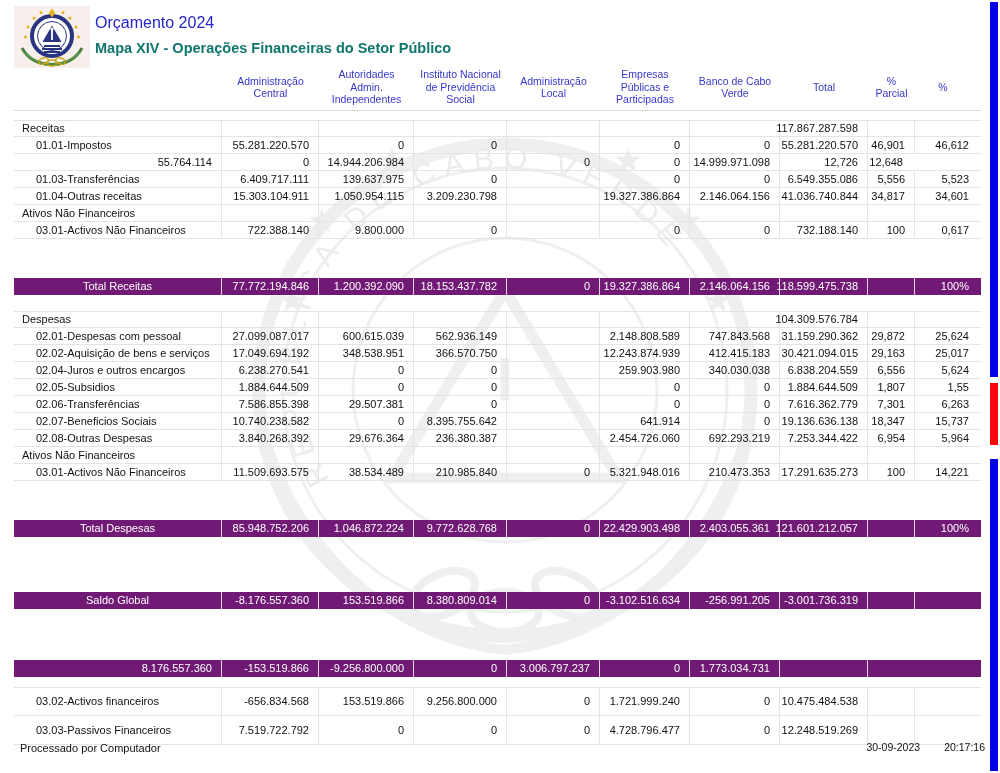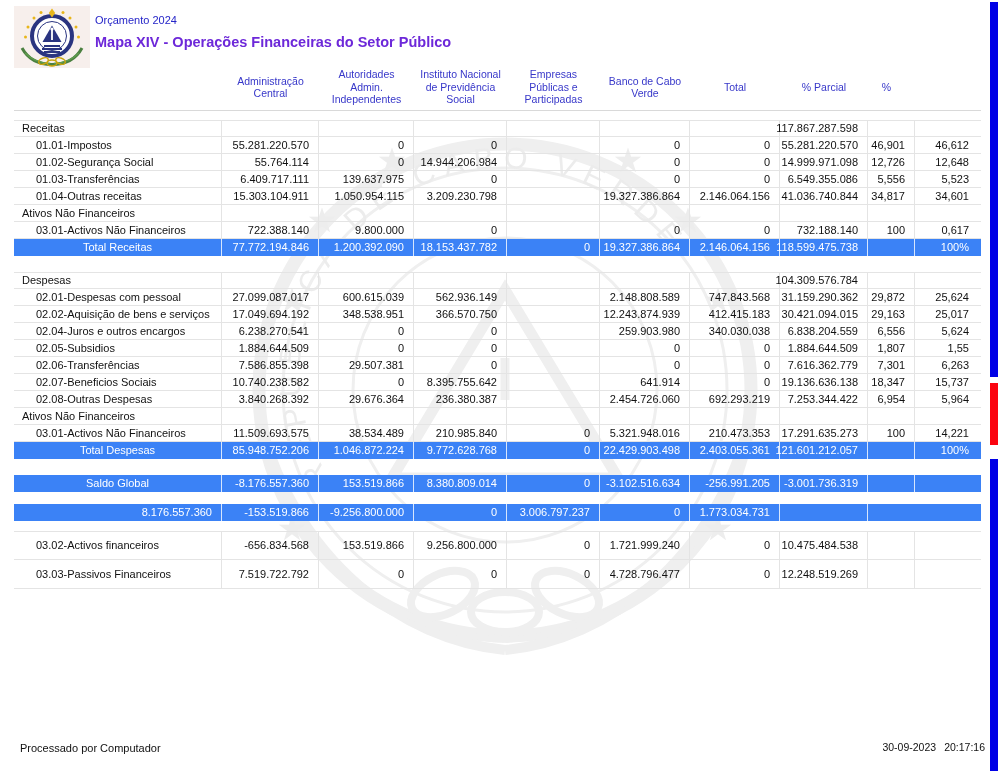--- a/index.html
+++ b/index.html
@@ -9,48 +9,48 @@
     background: #ffffff;
     font-family: "Liberation Sans", sans-serif;
     color: #111111;
     overflow: hidden;
   }
   .wm { position:absolute; left:0; top:0; z-index:0; pointer-events:none; }
 
   .logo { position:absolute; left:14px; top:6px; z-index:2; }
 
   .titles { position:absolute; left:95px; top:14px; z-index:2; }
-  .title-small { font-size:11px; color:#2525c8; margin-bottom:8px; }
-  .title-main  { font-size:14.5px; font-weight:bold; color:#6d28d9; }
+  .title-small { font-size:16px; color:#2525c8; margin-bottom:8px; }
+  .title-main  { font-size:14.5px; font-weight:bold; color:#0f766e; }
 
   .report { position:absolute; left:14px; top:64px; width:967px; z-index:1; }
 
   .grid { display:grid; grid-template-columns:208px 97px 95px 93px 93px 90px 90px 88px 47px 66px; }
 
   .thead { height:47px; border-bottom:1px solid #d9d9d9; font-size:10.5px; line-height:12.5px; color:#3737c9; }
   .hcell { display:flex; align-items:center; justify-content:center; text-align:center; padding:1px 2px; }
 
   .tbody { margin-top:9px; }
   .row { height:17px; line-height:15px; font-size:11px; border-bottom:1px solid #e4e4e4; align-items:center; }
   .row.tb { border-top:1px solid #e4e4e4; }
   .row.tall { height:29px; line-height:21px; }
   .gaprow { border:none; }
 
   .rlabel { padding-left:22px; border-right:1px solid #e4e4e4; white-space:nowrap; height:100%; display:flex; align-items:center; }
   .section .rlabel { padding-left:8px; }
   .cellv { text-align:right; padding-right:9px; border-right:1px solid #e4e4e4; white-space:nowrap; height:100%; display:flex; align-items:center; justify-content:flex-end; }
   .grid > div:last-child { border-right:none; padding-right:12px; }
 
-  .total { background:#3b82f6; color:#ffffff; border-bottom:none; }
+  .total { background:#701a75; color:#ffffff; border-bottom:none;margin-top:39px; }
   .total .rlabel { justify-content:center; padding-left:0; border-right:1px solid rgba(255,255,255,.8); }
   .total .cellv  { border-right:1px solid rgba(255,255,255,.8); }
   .total > div:last-child { border-right:none; }
 
   .footer-left  { position:absolute; left:20px;  top:742px; font-size:11px; z-index:1; }
-  .footer-right { position:absolute; right:15px; top:741px; font-size:10.5px; z-index:1; display:flex; gap:8px; }
+  .footer-right { position:absolute; right:15px; top:741px; font-size:10.5px; z-index:1; display:flex; gap:24px; }
 
   .flag { position:absolute; left:990px; top:2px; width:8px; height:769px; display:flex; flex-direction:column; z-index:2; }
   .f-b1 { height:375px; background:#0000e6; }
   .f-w1 { height:6px;   background:#ffffff; }
   .f-r  { height:62px;  background:#fb0510; }
   .f-w2 { height:14px;  background:#ffffff; }
   .f-b2 { flex:1;       background:#0000e6; }
 </style>
 </head>
 <body>
@@ -122,20 +122,21 @@
   <div class="title-small">Orçamento 2024</div>
   <div class="title-main">Mapa XIV - Operações Financeiras do Setor Público</div>
 </div>
 
 <div class="report">
   <div class="thead grid">
       <div class="hcell"></div>
       <div class="hcell">Administração Central</div>
       <div class="hcell">Autoridades Admin. Independentes</div>
       <div class="hcell">Instituto Nacional de Previdência Social</div>
+      <div class="hcell">Administração Local</div>
       <div class="hcell">Empresas Públicas e Participadas</div>
       <div class="hcell">Banco de Cabo Verde</div>
       <div class="hcell">Total</div>
       <div class="hcell">% Parcial</div>
       <div class="hcell">%</div>
     </div>
   <div class="tbody">
       <div class="row grid section tb">
         <div class="rlabel">Receitas</div>
         <div class="cellv"></div>
@@ -154,21 +155,20 @@
         <div class="cellv">0</div>
         <div class="cellv">0</div>
         <div class="cellv"></div>
         <div class="cellv">0</div>
         <div class="cellv">0</div>
         <div class="cellv">55.281.220.570</div>
         <div class="cellv">46,901</div>
         <div class="cellv">46,612</div>
       </div>
       <div class="row grid detail">
-        <div class="rlabel">01.02-Segurança Social</div>
         <div class="cellv">55.764.114</div>
         <div class="cellv">0</div>
         <div class="cellv">14.944.206.984</div>
         <div class="cellv"></div>
         <div class="cellv">0</div>
         <div class="cellv">0</div>
         <div class="cellv">14.999.971.098</div>
         <div class="cellv">12,726</div>
         <div class="cellv">12,648</div>
       </div>

